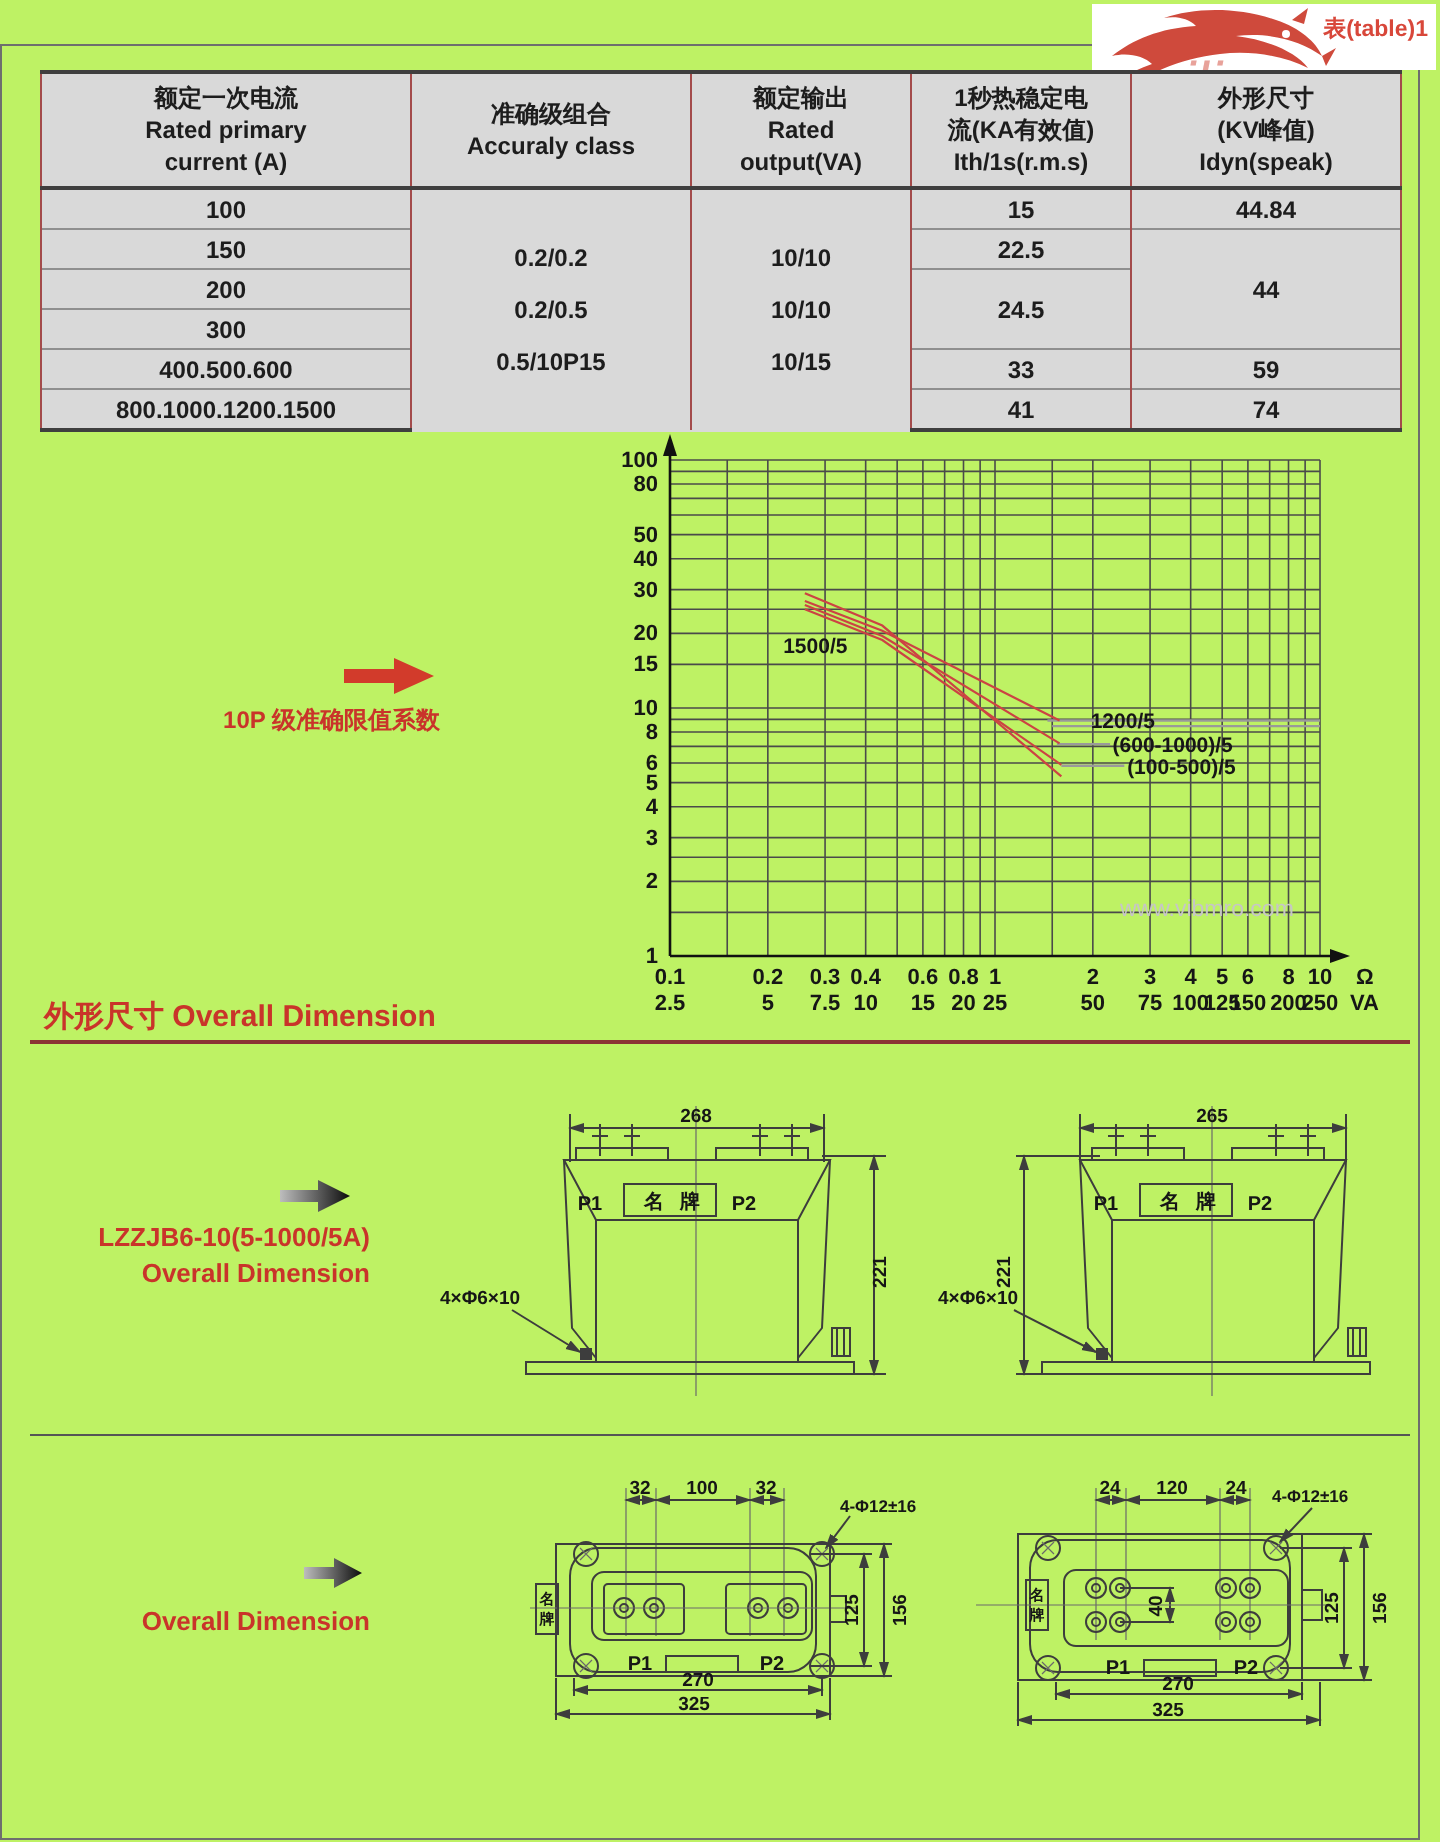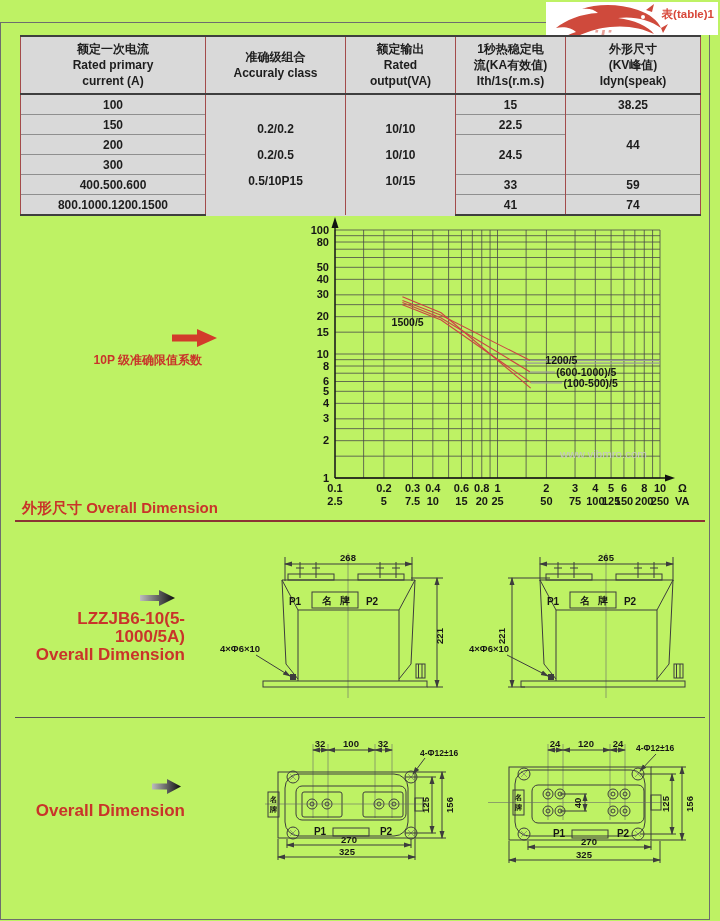--- a/index.html
+++ b/index.html
@@ -15,30 +15,30 @@
                     border-right:1px solid var(--table-grid-red,#a34b4b);
                     border-top:1px solid var(--table-line-gray,#8f8f8f);
                     text-align:center;font-weight:bold;color:#1d1d1d;padding:0;}
   .spec thead th{border-top:2px solid var(--table-line-dark,#3f3f3f);
                  border-bottom:2px solid var(--table-line-dark,#3f3f3f);
                  height:56px;font-size:12px;line-height:16px;}
   .spec td{font-size:12px;height:19px;}
   .spec tbody tr:last-child td{border-bottom:2px solid var(--table-line-dark,#3f3f3f);}
   .spec td.mergetall div{line-height:26px;}
   
-  .note-block{position:absolute;left:12px;top:352px;width:190px;text-align:right;
+  .note-block{position:absolute;left:30px;top:352px;width:190px;text-align:right;
               color:var(--accent-red,#c9342a);font-weight:bold;font-size:12px;line-height:17px;}
   .section-title{position:absolute;left:22px;top:499px;color:var(--accent-red,#c9342a);
                  font-weight:bold;font-size:15px;}
   .divider1{position:absolute;left:15px;top:520px;width:690px;height:0;
             border-top:2px solid var(--divider-red,#8b3434);}
   .divider2{position:absolute;left:15px;top:717px;width:690px;height:0;
             border-top:1.5px solid #555;}
   .draw-label{position:absolute;width:155px;text-align:right;color:var(--accent-red,#c9342a);
-              font-weight:bold;font-size:17px;line-height:18px;}
+              font-weight:bold;font-size:13px;line-height:18px;}
   .draw-label.mid{left:30px;top:610px;}
   .draw-label.bot{left:30px;top:802px;}
   
   #chart-svg{position:absolute;left:285px;top:215px;overflow:visible;}
   #chart-svg text{font-family:"Liberation Sans","DejaVu Sans",sans-serif;font-weight:bold;fill:#161616;}
   
   svg.draw{position:absolute;overflow:visible;}
   svg.draw .lines line,svg.draw .lines path,svg.draw .lines rect,
   svg.draw .lines circle,svg.draw .lines polyline{stroke:var(--draw-stroke,#3d3d3d);fill:none;stroke-width:1;}
   svg.draw .lines .thin{stroke-width:0.6;stroke:#6a6a6a;}
@@ -117,21 +117,21 @@
           <div>0.2/0.2</div>
           <div>0.2/0.5</div>
           <div>0.5/10P15</div>
         </td>
         <td rowspan="6" class="mergetall">
           <div>10/10</div>
           <div>10/10</div>
           <div>10/15</div>
         </td>
         <td>15</td>
-        <td>38.25</td>
+        <td>44.84</td>
       </tr>
       <tr>
         <td>150</td>
         <td>22.5</td>
         <td rowspan="3">44</td>
       </tr>
       <tr>
         <td>200</td>
         <td rowspan="2">24.5</td>
       </tr>

